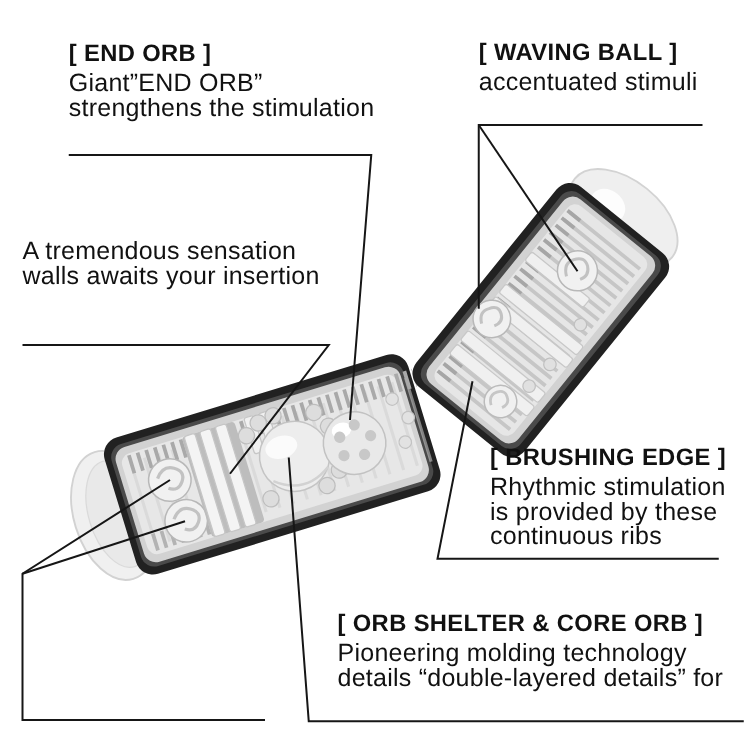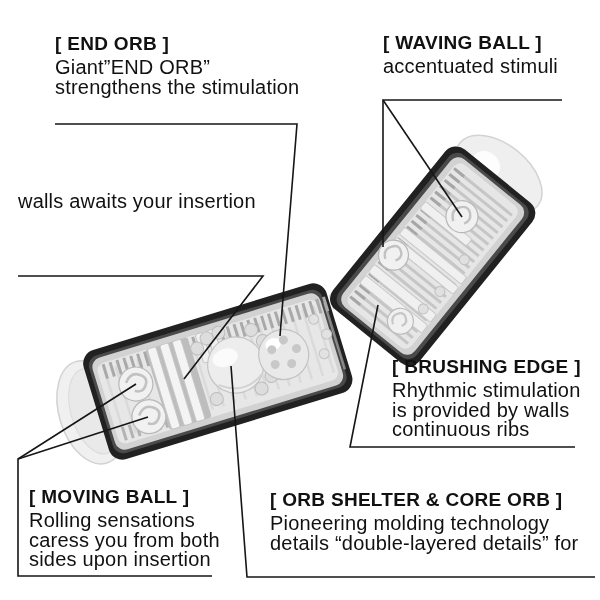--- a/index.html
+++ b/index.html
@@ -149,36 +149,31 @@
     <div class="b">Giant”END ORB”</div>
     <div class="b">strengthens the stimulation</div>
   </div>
 
   <div class="callout" style="left:383px;top:32px;">
     <div class="h">[ WAVING BALL ]</div>
     <div class="b">accentuated stimuli</div>
   </div>
 
   <div class="callout" style="left:18px;top:192px;">
+    <div class="b">A tremendous sensation</div>
     <div class="b">walls awaits your insertion</div>
   </div>
 
   <div class="callout" style="left:392px;top:356px;">
     <div class="h">[ BRUSHING EDGE ]</div>
     <div class="b">Rhythmic stimulation</div>
-    <div class="b">is provided by walls</div>
+    <div class="b">is provided by these</div>
     <div class="b">continuous ribs</div>
   </div>
 
-  <div class="callout" style="left:29px;top:486px;">
-    <div class="h">[ MOVING BALL ]</div>
-    <div class="b">Rolling sensations</div>
-    <div class="b">caress you from both</div>
-    <div class="b">sides upon insertion</div>
-  </div>
 
   <div class="callout" style="left:270px;top:489px;">
     <div class="h">[ ORB SHELTER &amp; CORE ORB ]</div>
     <div class="b">Pioneering molding technology</div>
     <div class="b">details “double-layered details” for</div>
   </div>
 
 </div>
 
 </body></html>

